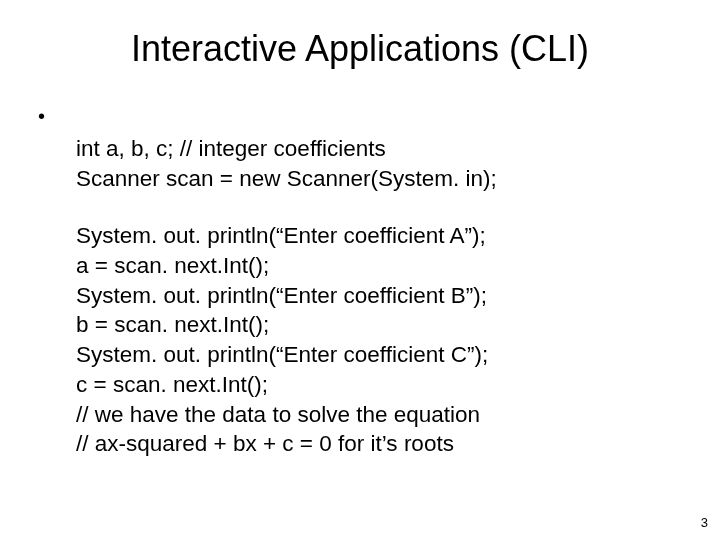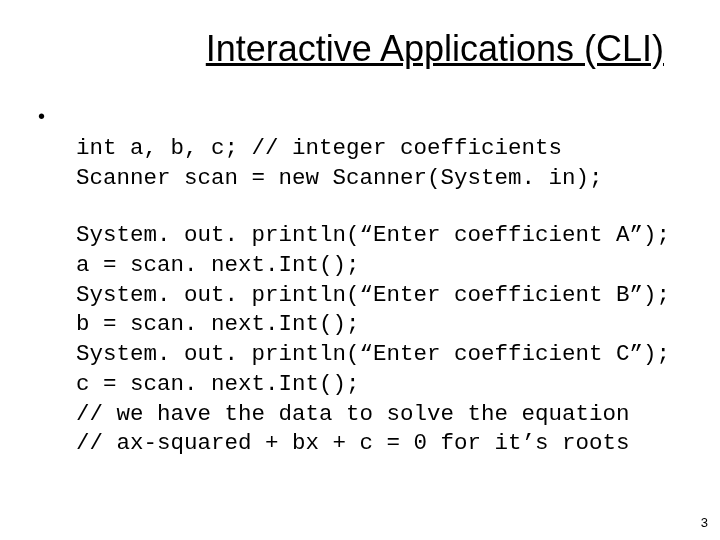--- a/index.html
+++ b/index.html
@@ -11,42 +11,41 @@
     color: #000000;
     position: relative;
     overflow: hidden;
   }
   .slide {
     padding: 28px 56px 20px 56px;
   }
   .title {
     font-size: 36px;
     font-weight: 400;
-    text-align: right;
+    text-align: center;
     margin-bottom: 36px;
     letter-spacing: 0px;
-    text-decoration: underline;
   }
   .bullet-row {
     display: flex;
     align-items: baseline;
     margin-bottom: 8px;
     margin-left: -18px;
   }
   .bullet-dot {
     font-size: 20px;
     margin-right: 14px;
     line-height: 1;
   }
   .bullet-text {
     font-size: 27px;
     font-weight: 400;
   }
   .code-block {
-    font-family: Liberation Mono, monospace;
+    font-family: Liberation Sans, sans-serif;
     font-size: 22.5px;
     line-height: 1.32;
     white-space: pre;
     margin-left: 20px;
   }
   .code-gap {
     height: 28px;
   }
   .page-num {
     position: absolute;

